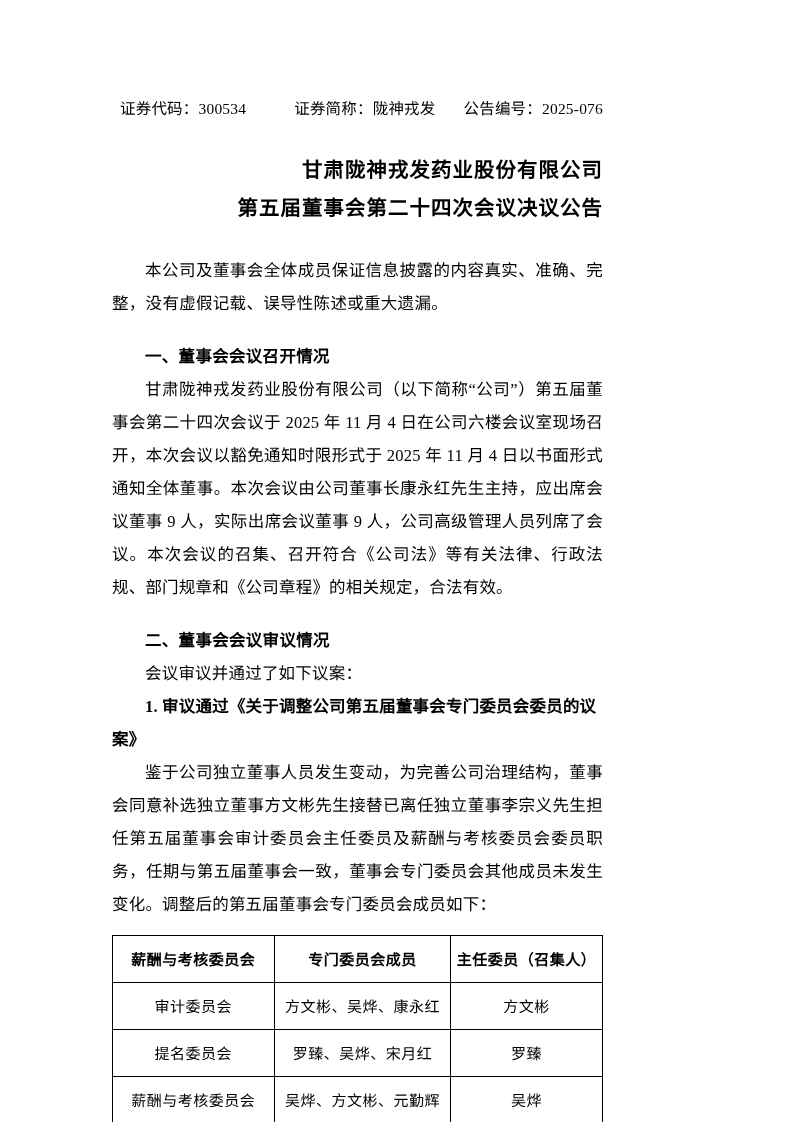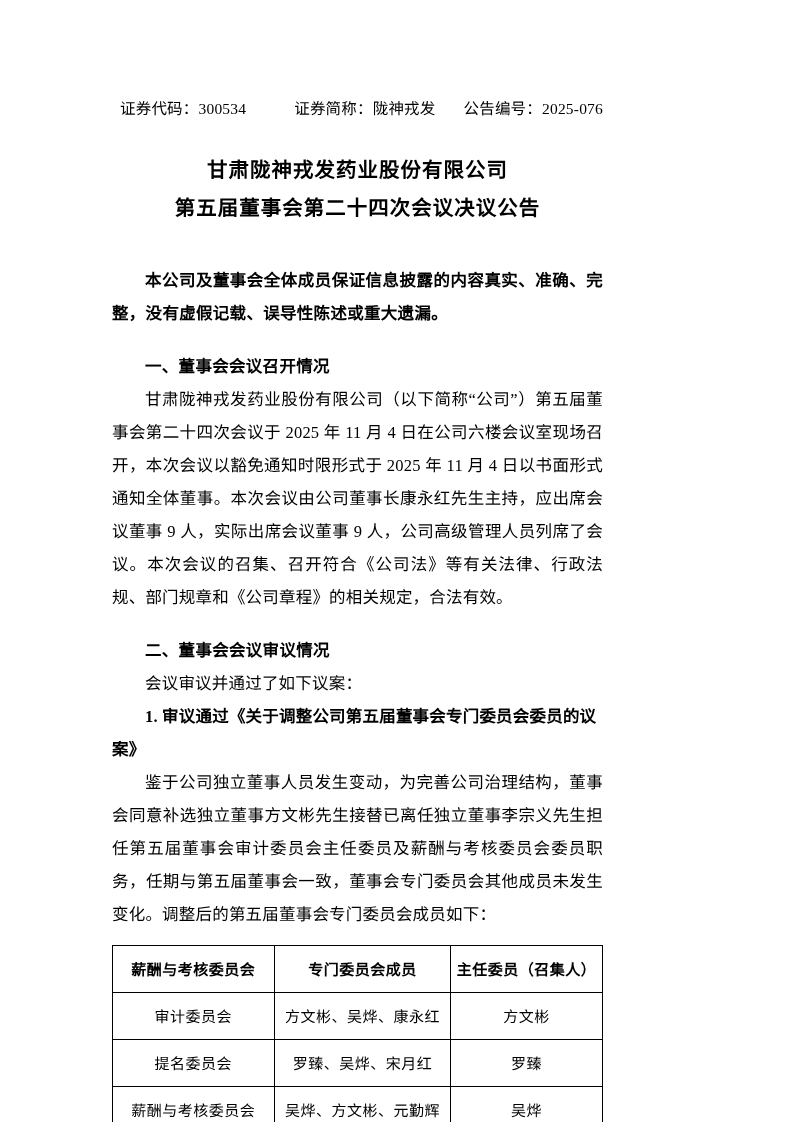--- a/index.html
+++ b/index.html
@@ -30,32 +30,32 @@
     margin-bottom: 34px;
   }
   .header-row .hcell {
     white-space: nowrap;
   }
   .header-row .hcell.code { margin-left: 8px; }
   .header-row .hcell.abbr { margin-left: 20px; }
   .header-row .hcell.num  { }
 
   .doc-title {
-    text-align: center;
+    text-align: right;
     font-size: 20.5px;
     font-weight: bold;
     line-height: 1.85;
     letter-spacing: 1px;
   }
   .doc-title .line2 { }
 
   .statement {
-    margin-top: 36px;
+    margin-top: 26px;
     font-size: 16.5px;
-    font-weight: bold;
+    font-weight: normal;
     line-height: 2.0;
     text-align: justify;
     text-indent: 2em;
     letter-spacing: 0.3px;
   }
 
   .section-heading {
     margin-top: 20px;
     font-size: 16.5px;
     font-weight: bold;

